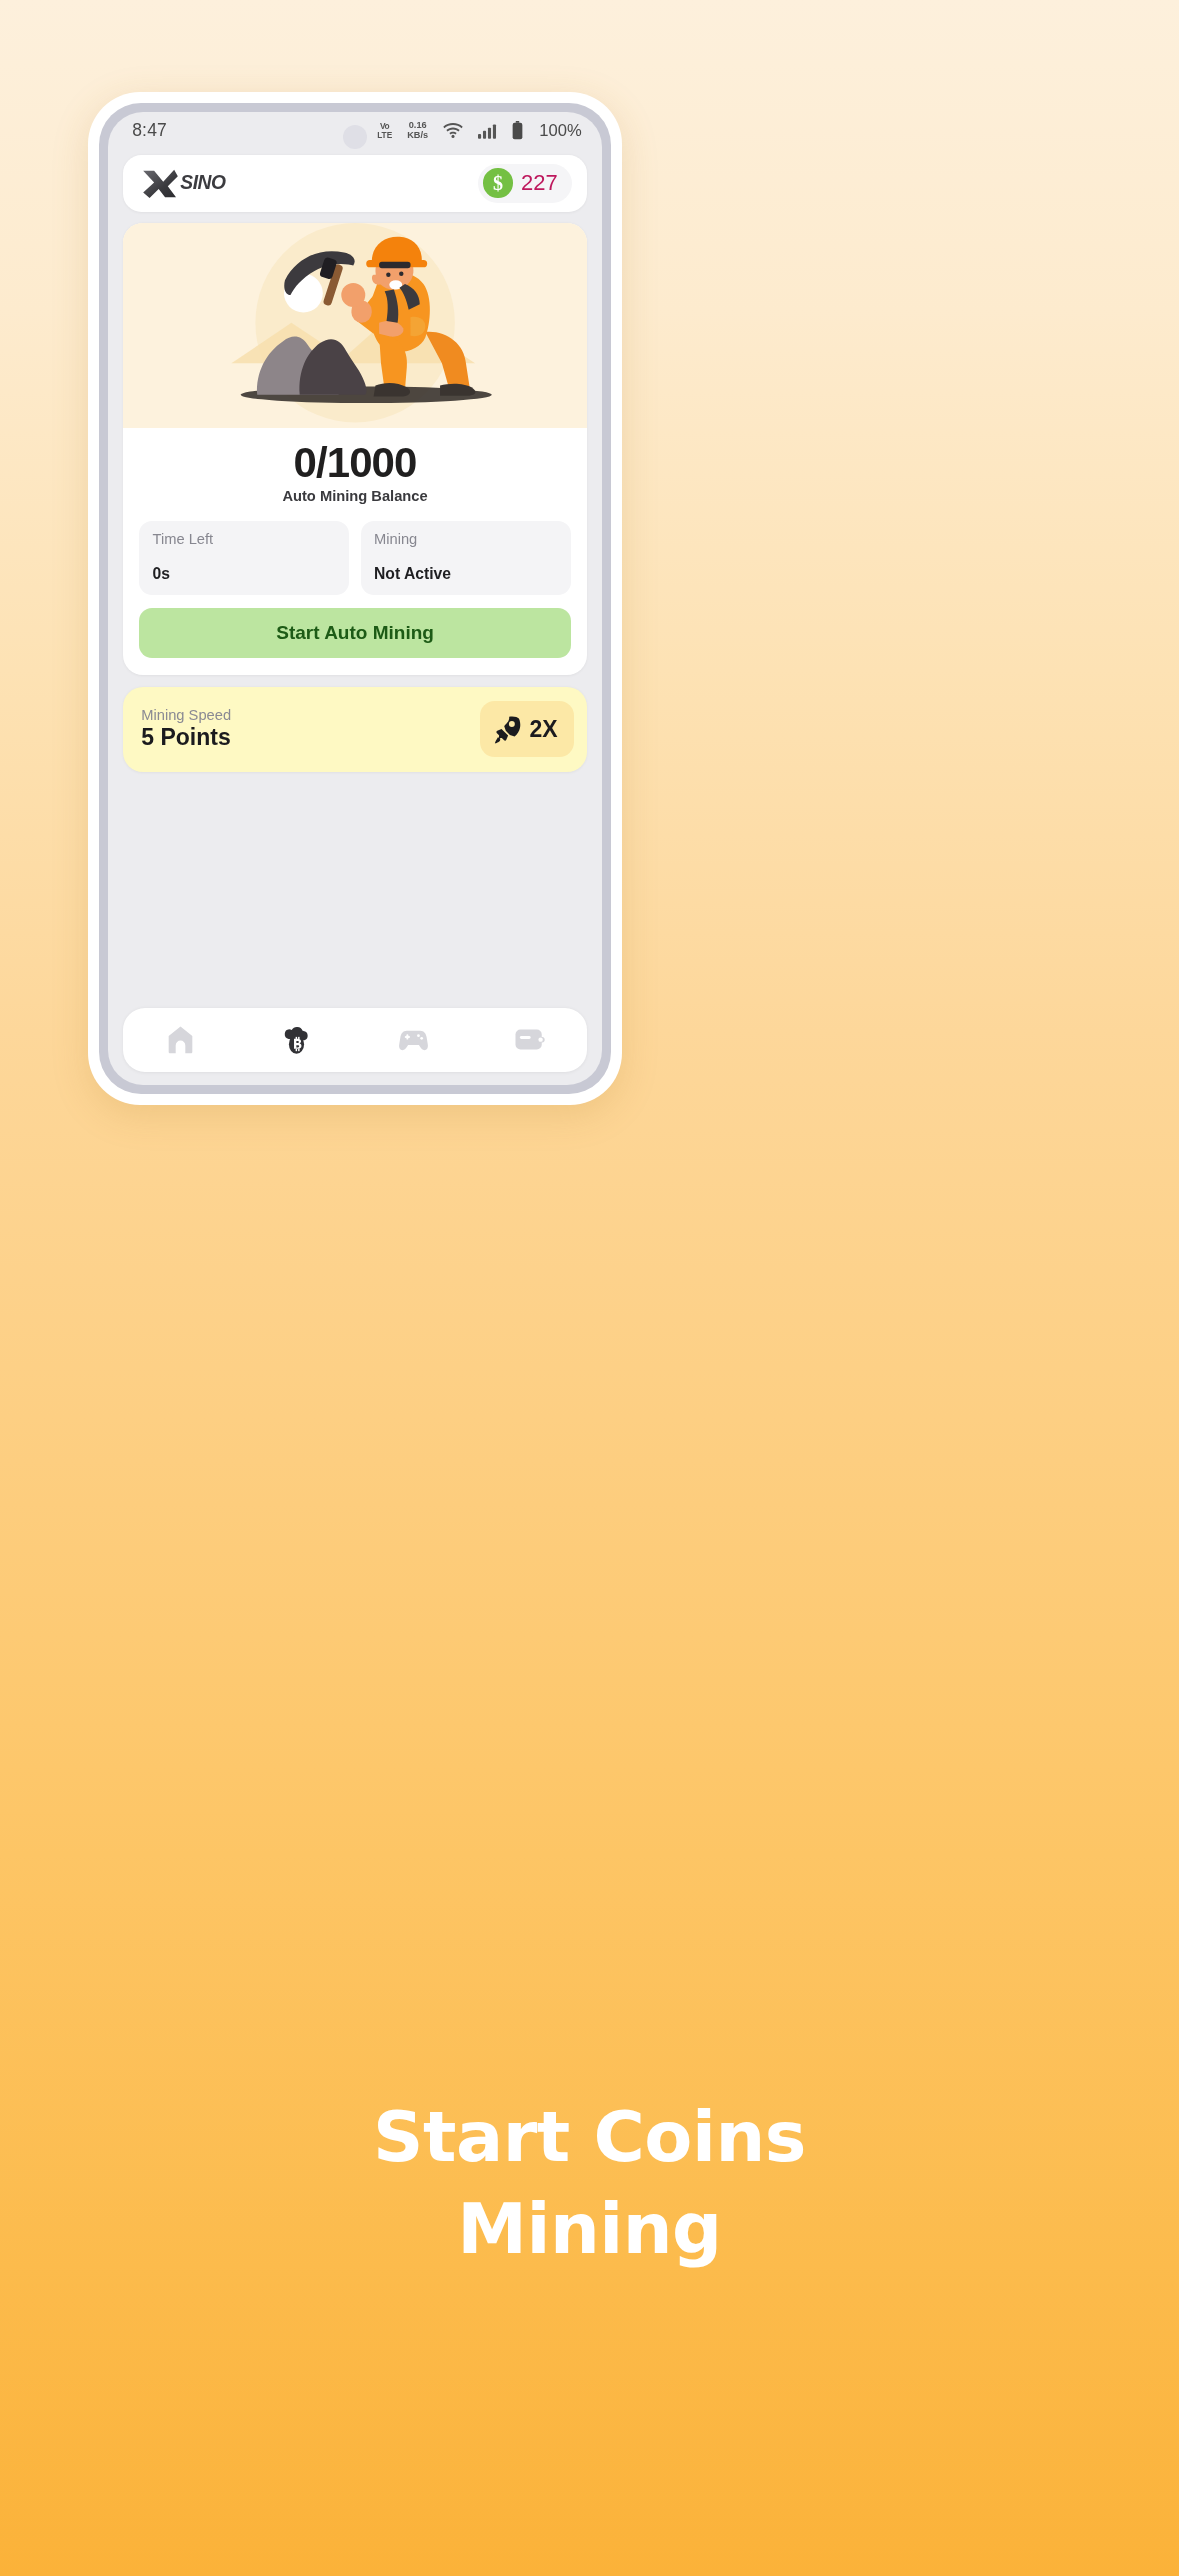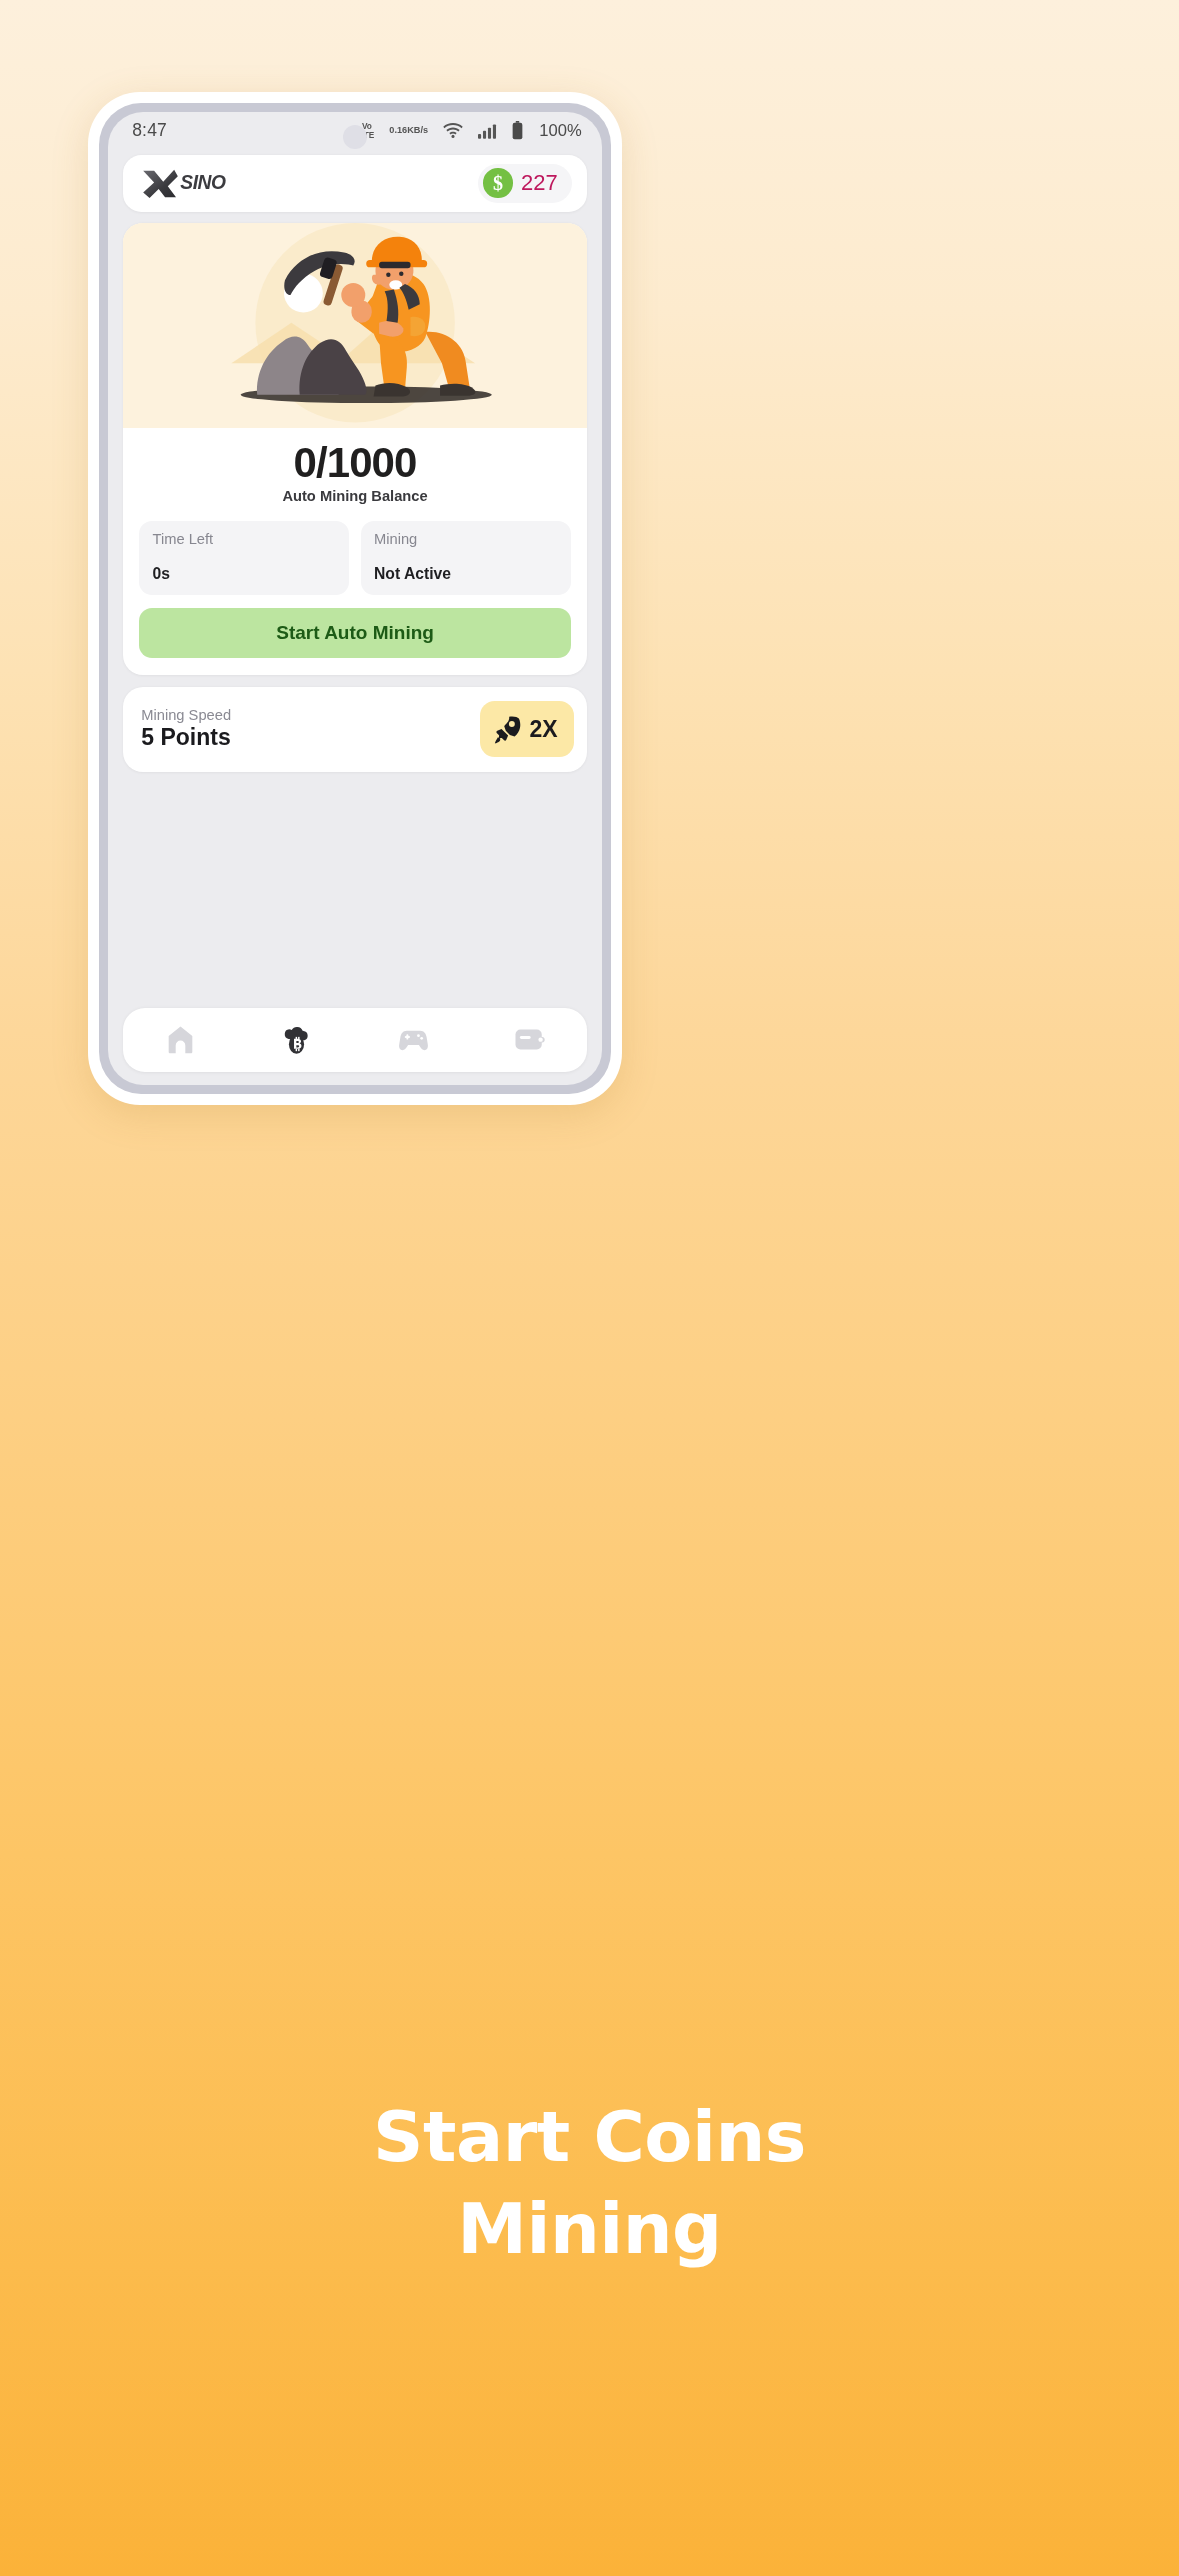--- a/index.html
+++ b/index.html
@@ -70,21 +70,21 @@
     display: flex;
     align-items: center;
     gap: 15px;
   }
   .volte {
     display: flex; flex-direction: column; align-items: center;
     line-height: 1; font-size: 8.3px; font-weight: bold; color:#555;
   }
   .volte .v1 { letter-spacing:-0.2px; }
   .netspeed {
-    display:flex; align-items:center;
+    display:flex; flex-direction:column; align-items:center;
     line-height:1.05; font-size:9.2px; font-weight:600; color:#555;
   }
   .status-icon { display:block; }
   #status-battery-text { font-size:16.6px; color:#4a4a4a; margin-left:1.8px;}
 
   #camera-hole {
     position: absolute;
     top: 13px;
     left: 50%;
     margin-left: -12px;
@@ -175,21 +175,21 @@
     font-family: "Liberation Sans", sans-serif;
     font-size: 19px;
     font-weight: 700;
     color: #1D5B16;
     cursor: pointer;
   }
 
   
   #speed-card {
     margin: 12px 14.7px 0 14.7px;
-    background: #ffffff;
+    background: #fef9c3;
     border-radius: 20px;
     height: 85px;
     display: flex;
     align-items: center;
     justify-content: space-between;
     padding: 0 13px 0 18.4px;
     box-shadow: 0 0.9px 2.8px rgba(0,0,0,0.05);
     flex: 0 0 85px;
   }
   #speed-label { font-size: 14.7px; color: #8A8A93; margin-bottom: 1.8px; }

